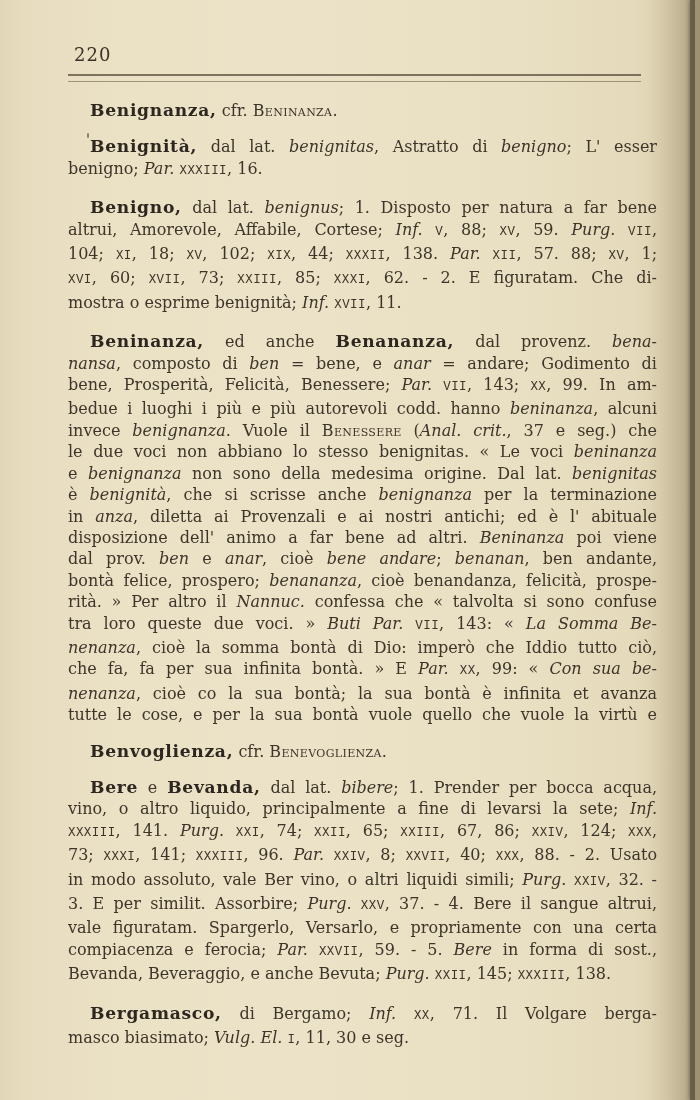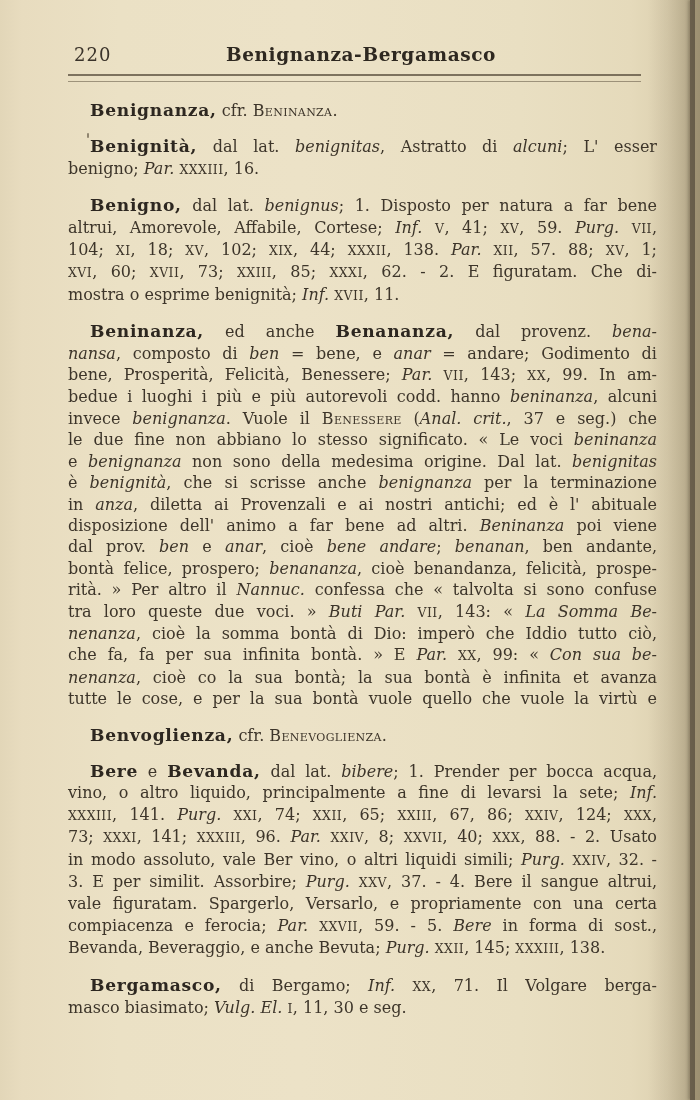--- a/index.html
+++ b/index.html
@@ -59,59 +59,58 @@
     position: absolute; top: 100px; left: 68px; width: 589px;
     font-size: 16px; line-height: 21.4px;
   }
   .entry { margin: 0 0 15px 0; }
   .entry:last-child { margin-bottom: 0; }
   .line { text-align: justify; text-align-last: left; }
   .line.jl { text-align-last: justify; }
   .line.first { padding-left: 22px; }
   .hw { font-weight: bold; font-size: 1.07em; letter-spacing: 0.7px; color: #2d2720; }
   .it { font-style: italic; }
-  .sc { font-size: 0.78em; letter-spacing: 0.45px; }
+  .sc { font-size: 0.78em; letter-spacing: 0.45px; font-family: Liberation Mono, monospace; }
   .vsc { font-variant: small-caps; letter-spacing: 0.35px; }
 </style>
 </head>
 <body>
 
 <div class="page">
 
   <div class="header-row">
     <span class="page-number">220</span>
-    <span class="running-head">Benignanza-Bergamasco</span>
   </div>
 
   <div class="head-rule"></div>
 
   <div class="ink-speck"></div>
 
   <div class="text-block">
       <div class="entry">
         <div class="line first"><span class="hw">Benignanza,</span><span> cfr. </span><span class="vsc">Beninanza</span><span>.</span></div>
       </div>
       <div class="entry">
-        <div class="line first jl"><span class="hw">Benignità,</span><span> dal lat. </span><span class="it">benignitas</span><span>, Astratto di </span><span class="it">alcuni</span><span>; L' esser</span></div>
+        <div class="line first jl"><span class="hw">Benignità,</span><span> dal lat. </span><span class="it">benignitas</span><span>, Astratto di </span><span class="it">benigno</span><span>; L' esser</span></div>
         <div class="line"><span>benigno; </span><span class="it">Par.</span><span> </span><span class="sc">XXXIII</span><span>, 16.</span></div>
       </div>
       <div class="entry">
         <div class="line first jl"><span class="hw">Benigno,</span><span> dal lat. </span><span class="it">benignus</span><span>; 1. Disposto per natura a far bene</span></div>
-        <div class="line jl"><span>altrui, Amorevole, Affabile, Cortese; </span><span class="it">Inf.</span><span> </span><span class="sc">V</span><span>, 41; </span><span class="sc">XV</span><span>, 59. </span><span class="it">Purg.</span><span> </span><span class="sc">VII</span><span>,</span></div>
+        <div class="line jl"><span>altrui, Amorevole, Affabile, Cortese; </span><span class="it">Inf.</span><span> </span><span class="sc">V</span><span>, 88; </span><span class="sc">XV</span><span>, 59. </span><span class="it">Purg.</span><span> </span><span class="sc">VII</span><span>,</span></div>
         <div class="line jl"><span>104; </span><span class="sc">XI</span><span>, 18; </span><span class="sc">XV</span><span>, 102; </span><span class="sc">XIX</span><span>, 44; </span><span class="sc">XXXII</span><span>, 138. </span><span class="it">Par.</span><span> </span><span class="sc">XII</span><span>, 57. 88; </span><span class="sc">XV</span><span>, 1;</span></div>
         <div class="line jl"><span class="sc">XVI</span><span>, 60; </span><span class="sc">XVII</span><span>, 73; </span><span class="sc">XXIII</span><span>, 85; </span><span class="sc">XXXI</span><span>, 62. - 2. E figuratam. Che di-</span></div>
         <div class="line"><span>mostra o esprime benignità; </span><span class="it">Inf.</span><span> </span><span class="sc">XVII</span><span>, 11.</span></div>
       </div>
       <div class="entry">
         <div class="line first jl"><span class="hw">Beninanza,</span><span> ed anche </span><span class="hw">Benananza,</span><span> dal provenz. </span><span class="it">bena-</span></div>
         <div class="line jl"><span class="it">nansa</span><span>, composto di </span><span class="it">ben</span><span> = bene, e </span><span class="it">anar</span><span> = andare; Godimento di</span></div>
         <div class="line jl"><span>bene, Prosperità, Felicità, Benessere; </span><span class="it">Par.</span><span> </span><span class="sc">VII</span><span>, 143; </span><span class="sc">XX</span><span>, 99. In am-</span></div>
         <div class="line jl"><span>bedue i luoghi i più e più autorevoli codd. hanno </span><span class="it">beninanza</span><span>, alcuni</span></div>
         <div class="line jl"><span>invece </span><span class="it">benignanza</span><span>. Vuole il </span><span class="vsc">Benessere</span><span> (</span><span class="it">Anal. crit.</span><span>, 37 e seg.) che</span></div>
-        <div class="line jl"><span>le due fine non abbiano lo stesso significato. « Le voci </span><span class="it">beninanza</span></div>
+        <div class="line jl"><span>le due voci non abbiano lo stesso benignitas. « Le voci </span><span class="it">beninanza</span></div>
         <div class="line jl"><span>e </span><span class="it">benignanza</span><span> non sono della medesima origine. Dal lat. </span><span class="it">benignitas</span></div>
         <div class="line jl"><span>è </span><span class="it">benignità</span><span>, che si scrisse anche </span><span class="it">benignanza</span><span> per la terminazione</span></div>
         <div class="line jl"><span>in </span><span class="it">anza</span><span>, diletta ai Provenzali e ai nostri antichi; ed è l' abituale</span></div>
         <div class="line jl"><span>disposizione dell' animo a far bene ad altri. </span><span class="it">Beninanza</span><span> poi viene</span></div>
         <div class="line jl"><span>dal prov. </span><span class="it">ben</span><span> e </span><span class="it">anar</span><span>, cioè </span><span class="it">bene andare</span><span>; </span><span class="it">benanan</span><span>, ben andante,</span></div>
         <div class="line jl"><span>bontà felice, prospero; </span><span class="it">benananza</span><span>, cioè benandanza, felicità, prospe-</span></div>
         <div class="line jl"><span>rità. » Per altro il </span><span class="it">Nannuc.</span><span> confessa che « talvolta si sono confuse</span></div>
         <div class="line jl"><span>tra loro queste due voci. » </span><span class="it">Buti Par.</span><span> </span><span class="sc">VII</span><span>, 143: « </span><span class="it">La Somma Be-</span></div>
         <div class="line jl"><span class="it">nenanza</span><span>, cioè la somma bontà di Dio: imperò che Iddio tutto ciò,</span></div>
         <div class="line jl"><span>che fa, fa per sua infinita bontà. » E </span><span class="it">Par.</span><span> </span><span class="sc">XX</span><span>, 99: « </span><span class="it">Con sua be-</span></div>

